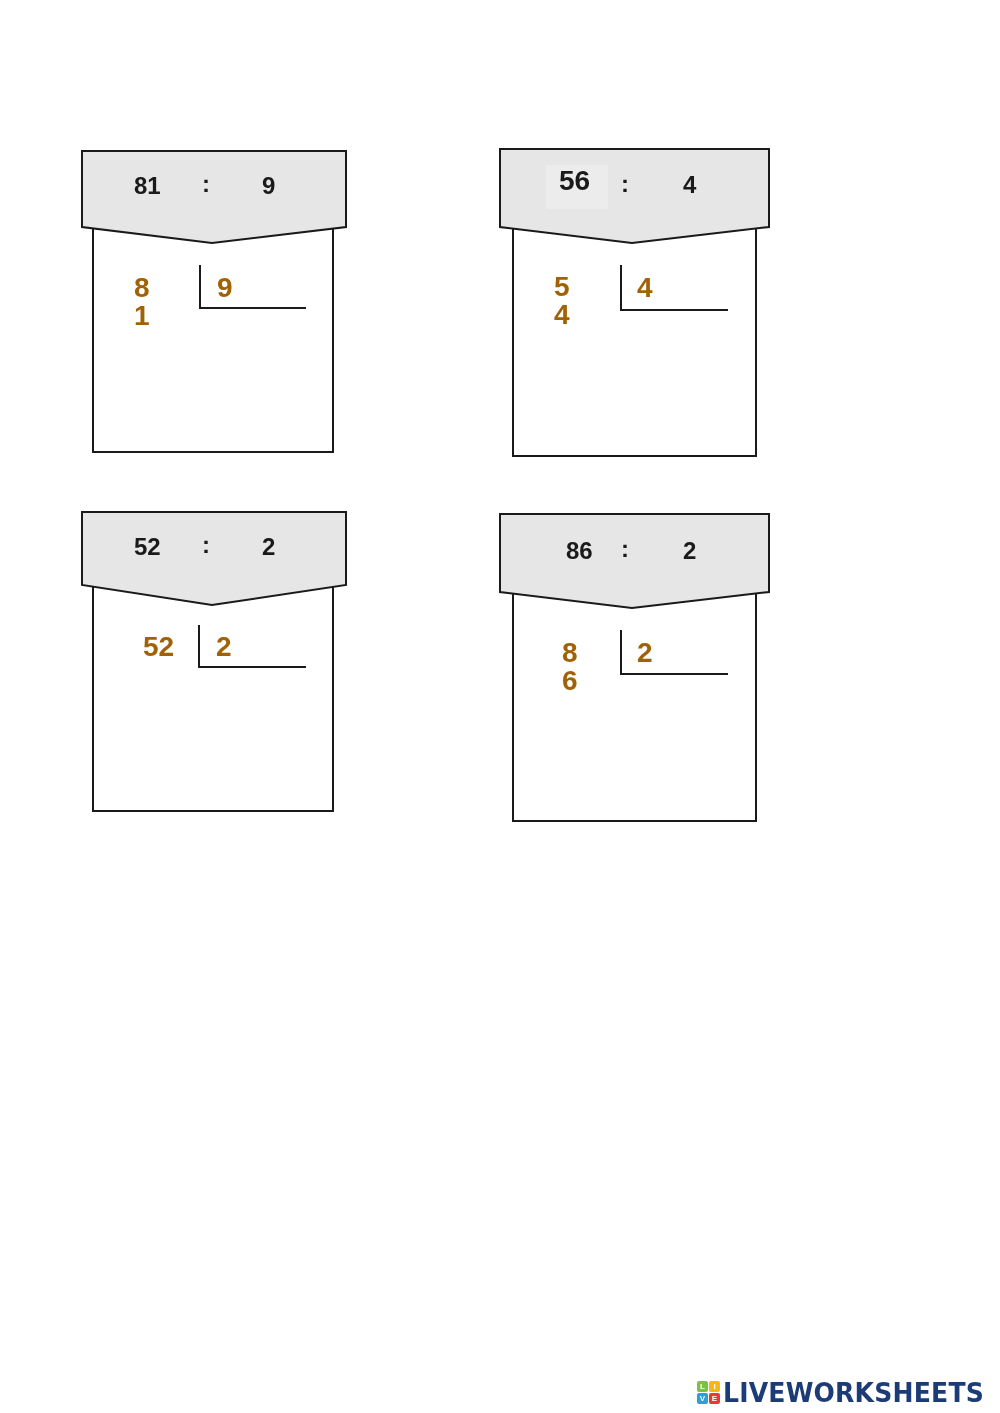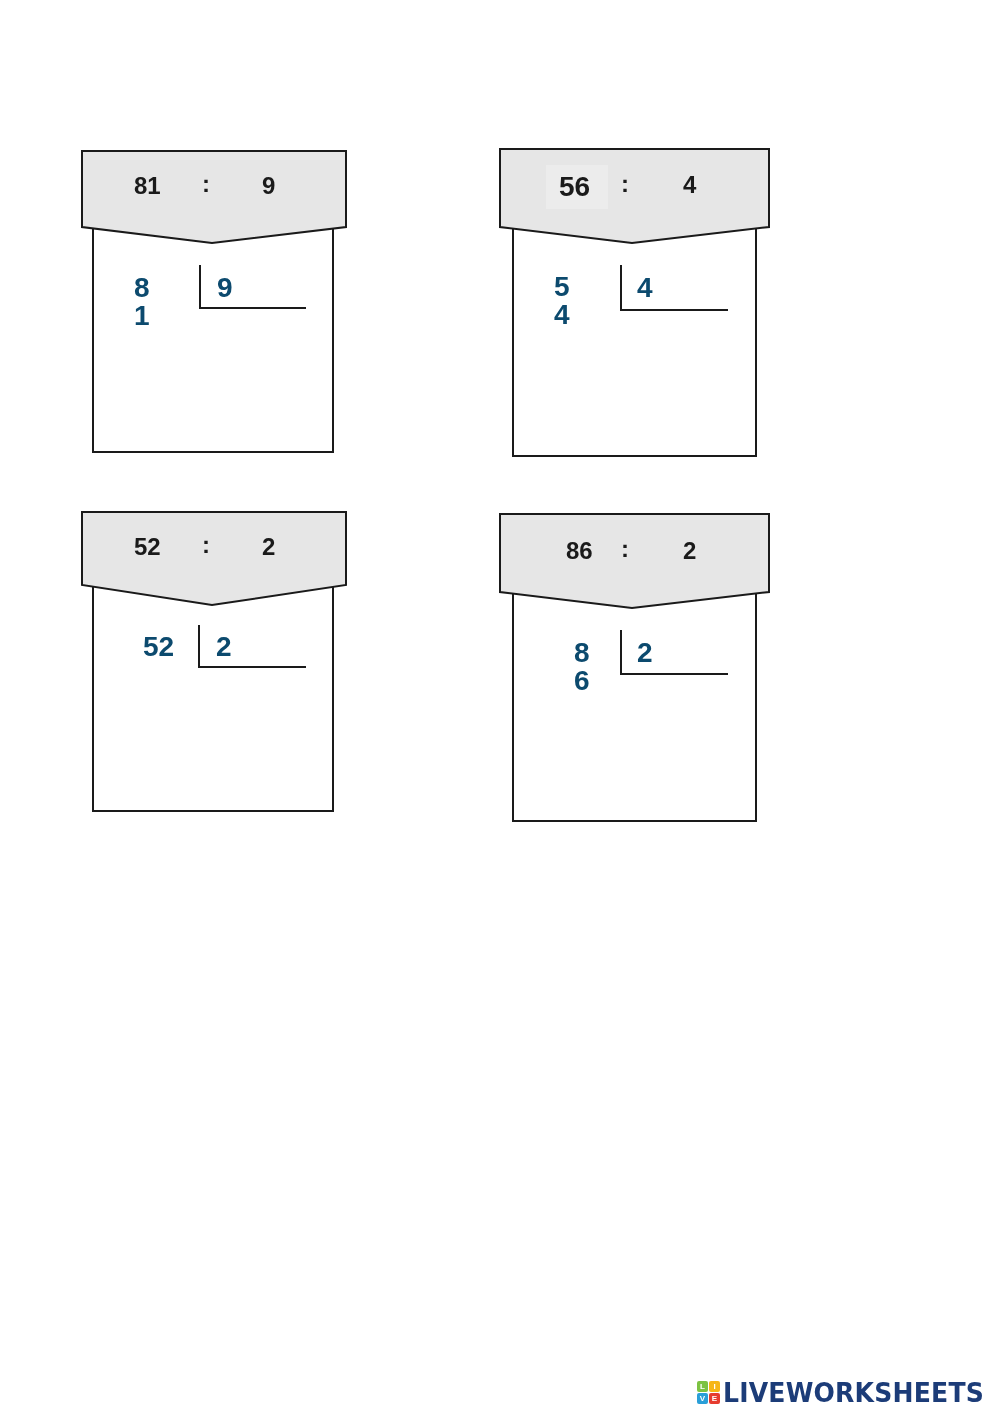--- a/index.html
+++ b/index.html
@@ -7,21 +7,21 @@
     width: 1000px; height: 1413px; background: #ffffff; position: relative; overflow: hidden;
     font-family: "Liberation Sans", "DejaVu Sans", sans-serif;
   }
   .card { position: absolute; }
   .card svg { position: absolute; left: 0; top: 0; overflow: visible; }
   .hdr {
     position: absolute; font-weight: bold; font-size: 24px; color: #1a1a1a;
     line-height: 1;
   }
   .ldiv {
-    position: absolute; font-weight: bold; font-size: 28px; color: #0c4a6e; line-height: 1;
+    position: absolute; font-weight: bold; font-size: 28px; color: #a16207; line-height: 1;
   }
   .brand {
     position: absolute; left: 697px; top: 1377px; height: 30px; display: flex; align-items: center;
   }
   .brand-icon {
     display: grid; grid-template-columns: 11px 11px; grid-template-rows: 11px 11px; gap: 1px; margin-right: 3px;
   }
   .brand-icon span {
     display: flex; align-items: center; justify-content: center;
     font-size: 8px; font-weight: bold; color: #fff; border-radius: 2px;
@@ -47,21 +47,21 @@
   <div class="ldiv" style="left:217px;top:274px;">9</div>
 </div>
 
 <div class="card" style="left:0;top:0;">
   <svg width="1000" height="1413">
     <polygon points="513,227 513,456 756,456 756,227" fill="#fff" stroke="#1a1a1a" stroke-width="2"></polygon>
     <polygon points="500,149 769,149 769,227 632,243 500,227" fill="#e6e6e6" stroke="#1a1a1a" stroke-width="2"></polygon>
     <rect x="546" y="165" width="62" height="44" fill="#ececec"></rect>
     <polyline points="621,265 621,310 728,310" fill="none" stroke="#1a1a1a" stroke-width="2"></polyline>
   </svg>
-  <div class="hdr" style="left:559px;top:173px;font-size:28px;">56</div>
+  <div class="hdr" style="left:559px;top:167px;font-size:28px;">56</div>
   <div class="hdr" style="left:621px;top:172px;">:</div>
   <div class="hdr" style="left:683px;top:173px;">4</div>
   <div class="ldiv" style="left:554px;top:273px;letter-spacing:6px;">5 4</div>
   <div class="ldiv" style="left:637px;top:274px;">4</div>
 </div>
 
 <div class="card" style="left:0;top:0;">
   <svg width="1000" height="1413">
     <polygon points="93,585 93,811 333,811 333,585" fill="#fff" stroke="#1a1a1a" stroke-width="2"></polygon>
     <polygon points="82,512 346,512 346,585 212,605 82,585" fill="#e6e6e6" stroke="#1a1a1a" stroke-width="2"></polygon>
@@ -76,21 +76,21 @@
 
 <div class="card" style="left:0;top:0;">
   <svg width="1000" height="1413">
     <polygon points="513,592 513,821 756,821 756,592" fill="#fff" stroke="#1a1a1a" stroke-width="2"></polygon>
     <polygon points="500,514 769,514 769,592 632,608 500,592" fill="#e6e6e6" stroke="#1a1a1a" stroke-width="2"></polygon>
     <polyline points="621,630 621,674 728,674" fill="none" stroke="#1a1a1a" stroke-width="2"></polyline>
   </svg>
   <div class="hdr" style="left:554px;top:539px;margin-left:12px;">86</div>
   <div class="hdr" style="left:621px;top:537px;">:</div>
   <div class="hdr" style="left:683px;top:539px;">2</div>
-  <div class="ldiv" style="left:574px;top:639px;letter-spacing:6px;">8 6</div>
+  <div class="ldiv" style="left:562px;top:639px;letter-spacing:6px;">8 6</div>
   <div class="ldiv" style="left:637px;top:639px;">2</div>
 </div>
 
 <div class="brand">
   <div class="brand-icon">
     <span style="background:#7cc242;">L</span>
     <span style="background:#f6b616;">I</span>
     <span style="background:#2a9fd8;">V</span>
     <span style="background:#e63c2f;">E</span>
   </div>

